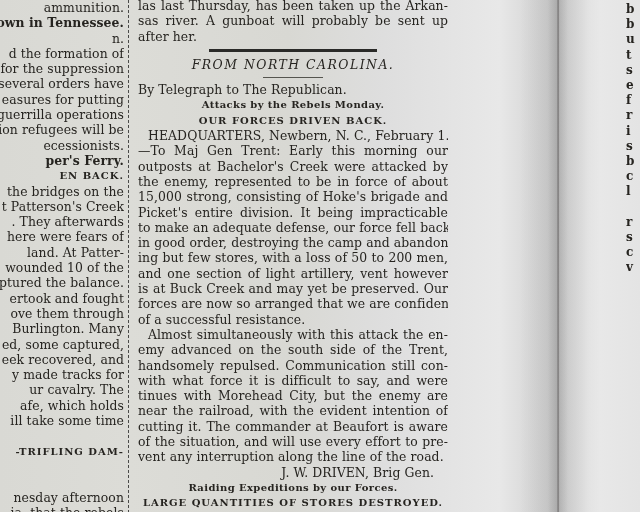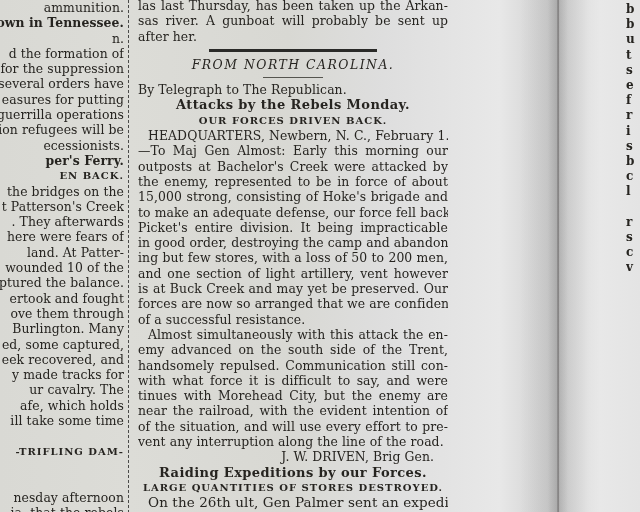--- a/index.html
+++ b/index.html
@@ -20,21 +20,21 @@
   .right{text-align:right;}
   .divider-vert{position:absolute;left:128px;top:0;width:1px;height:512px;
     background:repeating-linear-gradient(180deg,#4a4a48 0 3px,transparent 3px 5px);}
   .rule-thick{height:3px;background:#2a2a28;margin:5px auto 5px auto;width:168px;}
   .rule-thin{height:1px;background:#55554f;margin:5px auto 4px auto;width:60px;}
   .fold{position:absolute;left:548px;top:0;width:20px;height:512px;
     background:linear-gradient(90deg,rgba(150,150,150,0.0),rgba(140,140,140,0.45) 45%,rgba(60,55,55,0.6) 50%,rgba(150,150,150,0.35) 58%,rgba(160,160,160,0));}
   .fold-shade{position:absolute;left:520px;top:0;width:80px;height:512px;
     background:linear-gradient(90deg,rgba(0,0,0,0),rgba(120,120,120,0.18) 50%,rgba(0,0,0,0));}
   .right-letters .line{font-weight:bold;font-size:12px;line-height:15.2px;}
-  .blackletter{font-weight:bold;font-size:13px;letter-spacing:0.4px;}
+  .blackletter{font-weight:bold;font-size:10px;letter-spacing:0.4px;}
 </style>
 </head>
 <body>
 
 <div class="fold-shade"></div>
 <div class="fold"></div>
 
 <div class="col col-left" id="leftcol">
     <div class="line" style="text-align: right;">ammunition.</div>
     <div class="line bold" style="text-align: right;">own in Tennessee.</div>
@@ -78,38 +78,39 @@
   <div class="line just">sas river. A gunboat will probably be sent up</div>
   <div class="line">after her.</div>
   <div class="rule-thick"></div>
   <div class="line center ital" style="letter-spacing:1.5px;margin-top:0;">FROM NORTH CAROLINA.</div>
   <div class="rule-thin"></div>
   <div class="line">By Telegraph to The Republican.</div>
   <div class="line center blackletter">Attacks by the Rebels Monday.</div>
   <div class="line center caps">OUR FORCES DRIVEN BACK.</div>
   <div id="dispatch">
       <div class="line just indent">HEADQUARTERS, Newbern, N. C., February 1.</div>
-      <div class="line just">—To Maj Gen Almost: Early this morning our</div>
+      <div class="line just">—To Maj Gen Trent: Early this morning our</div>
       <div class="line just">outposts at Bachelor's Creek were attacked by</div>
       <div class="line just">the enemy, represented to be in force of about</div>
       <div class="line just">15,000 strong, consisting of Hoke's brigade and</div>
+      <div class="line just">Picket's entire division. It being impracticable</div>
       <div class="line just">to make an adequate defense, our force fell back</div>
-      <div class="line just">Picket's entire division. It being impracticable</div>
       <div class="line just">in good order, destroying the camp and abandon-</div>
       <div class="line just">ing but few stores, with a loss of 50 to 200 men,</div>
       <div class="line just">and one section of light artillery, vent however</div>
       <div class="line just">is at Buck Creek and may yet be preserved. Our</div>
       <div class="line just">forces are now so arranged that we are confident</div>
       <div class="line">of a successful resistance.</div>
       <div class="line just indent">Almost simultaneously with this attack the en-</div>
       <div class="line just">emy advanced on the south side of the Trent,</div>
       <div class="line just">handsomely repulsed. Communication still con-</div>
       <div class="line just">with what force it is difficult to say, and were</div>
       <div class="line just">tinues with Morehead City, but the enemy are</div>
       <div class="line just">near the railroad, with the evident intention of</div>
+      <div class="line just">cutting it. The commander at Beaufort is aware</div>
       <div class="line just">of the situation, and will use every effort to pre-</div>
       <div class="line">vent any interruption along the line of the road.</div>
     </div>
   <div class="line right" style="padding-right:14px;">J. W. DRIVEN, Brig Gen.</div>
   <div class="line center blackletter">Raiding Expeditions by our Forces.</div>
   <div class="line center caps">LARGE QUANTITIES OF STORES DESTROYED.</div>
   <div class="line indent" style="font-size:13.5px;">On the 26th ult, Gen Palmer sent an expedition</div>
 </div>
 
 <div class="col col-right right-letters" id="rightcol" style="top:2px;">

